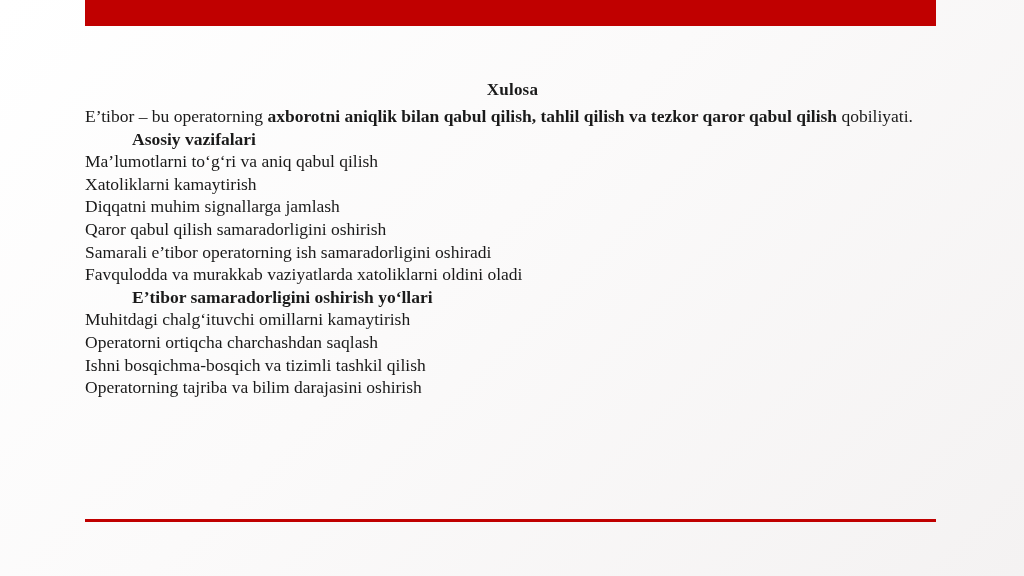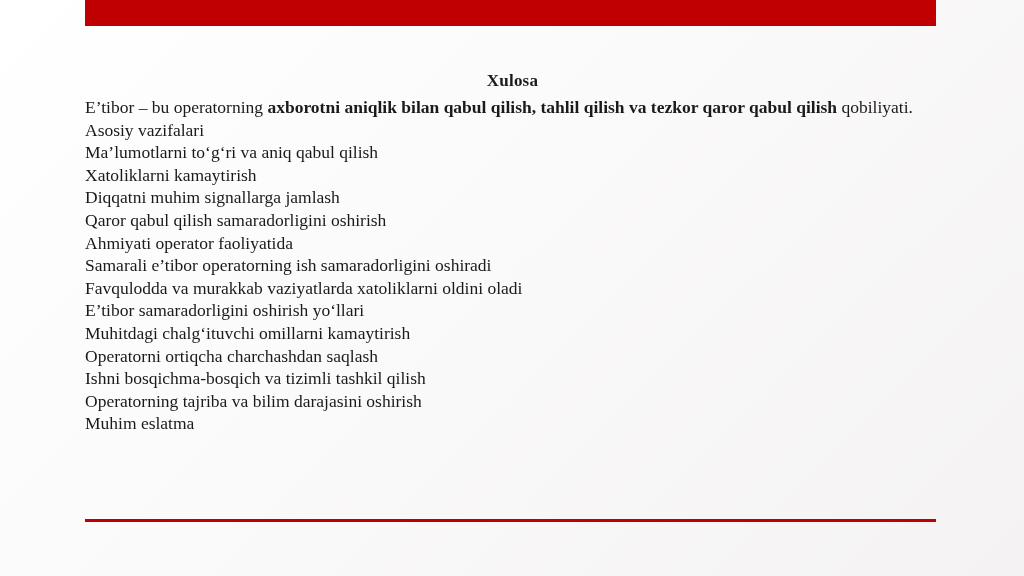--- a/index.html
+++ b/index.html
@@ -31,40 +31,41 @@
   .bottom-rule {
     position: absolute;
     top: 519px;
     left: 85px;
     width: 851px;
     height: 3px;
     background: #c00000;
   }
   .content {
     position: absolute;
-    top: 70px;
+    top: 79px;
     left: 85px;
     width: 855px;
   }
   .slide-title {
     text-align: center;
     font-weight: bold;
     font-size: 17px;
     line-height: 22px;
     margin: 0 0 4px 0;
     letter-spacing: 0.2px;
   }
   .line {
     font-size: 17.5px;
     line-height: 22.6px;
     margin: 0;
     white-space: pre-wrap;
   }
   .line.bold {
-    font-weight: normal;
+    font-weight: bold;
+    margin-left: 47px;
   }
   b.inline {
     font-weight: bold;
   }
 </style>
 </head>
 <body>
 
 <div class="slide">
 
@@ -75,30 +76,28 @@
     <p class="slide-title">Xulosa</p>
 
     <p class="line"><span>E’tibor – bu operatorning </span><b class="inline">axborotni aniqlik bilan qabul qilish, tahlil qilish va tezkor qaror qabul qilish</b><span> qobiliyati.</span></p>
 
     <p class="line bold">Asosiy vazifalari</p>
     <p class="line">Ma’lumotlarni to‘g‘ri va aniq qabul qilish</p>
     <p class="line">Xatoliklarni kamaytirish</p>
     <p class="line">Diqqatni muhim signallarga jamlash</p>
     <p class="line">Qaror qabul qilish samaradorligini oshirish</p>
 
-    <p class="line bold">Ahmiyati operator faoliyatida</p>
     <p class="line">Samarali e’tibor operatorning ish samaradorligini oshiradi</p>
     <p class="line">Favqulodda va murakkab vaziyatlarda xatoliklarni oldini oladi</p>
 
     <p class="line bold">E’tibor samaradorligini oshirish yo‘llari</p>
     <p class="line">Muhitdagi chalg‘ituvchi omillarni kamaytirish</p>
     <p class="line">Operatorni ortiqcha charchashdan saqlash</p>
     <p class="line">Ishni bosqichma-bosqich va tizimli tashkil qilish</p>
     <p class="line">Operatorning tajriba va bilim darajasini oshirish</p>
 
-    <p class="line bold">Muhim eslatma</p>
 
 
   </div>
 
   <div class="bottom-rule"></div>
 
 </div>
 
 </body></html>

